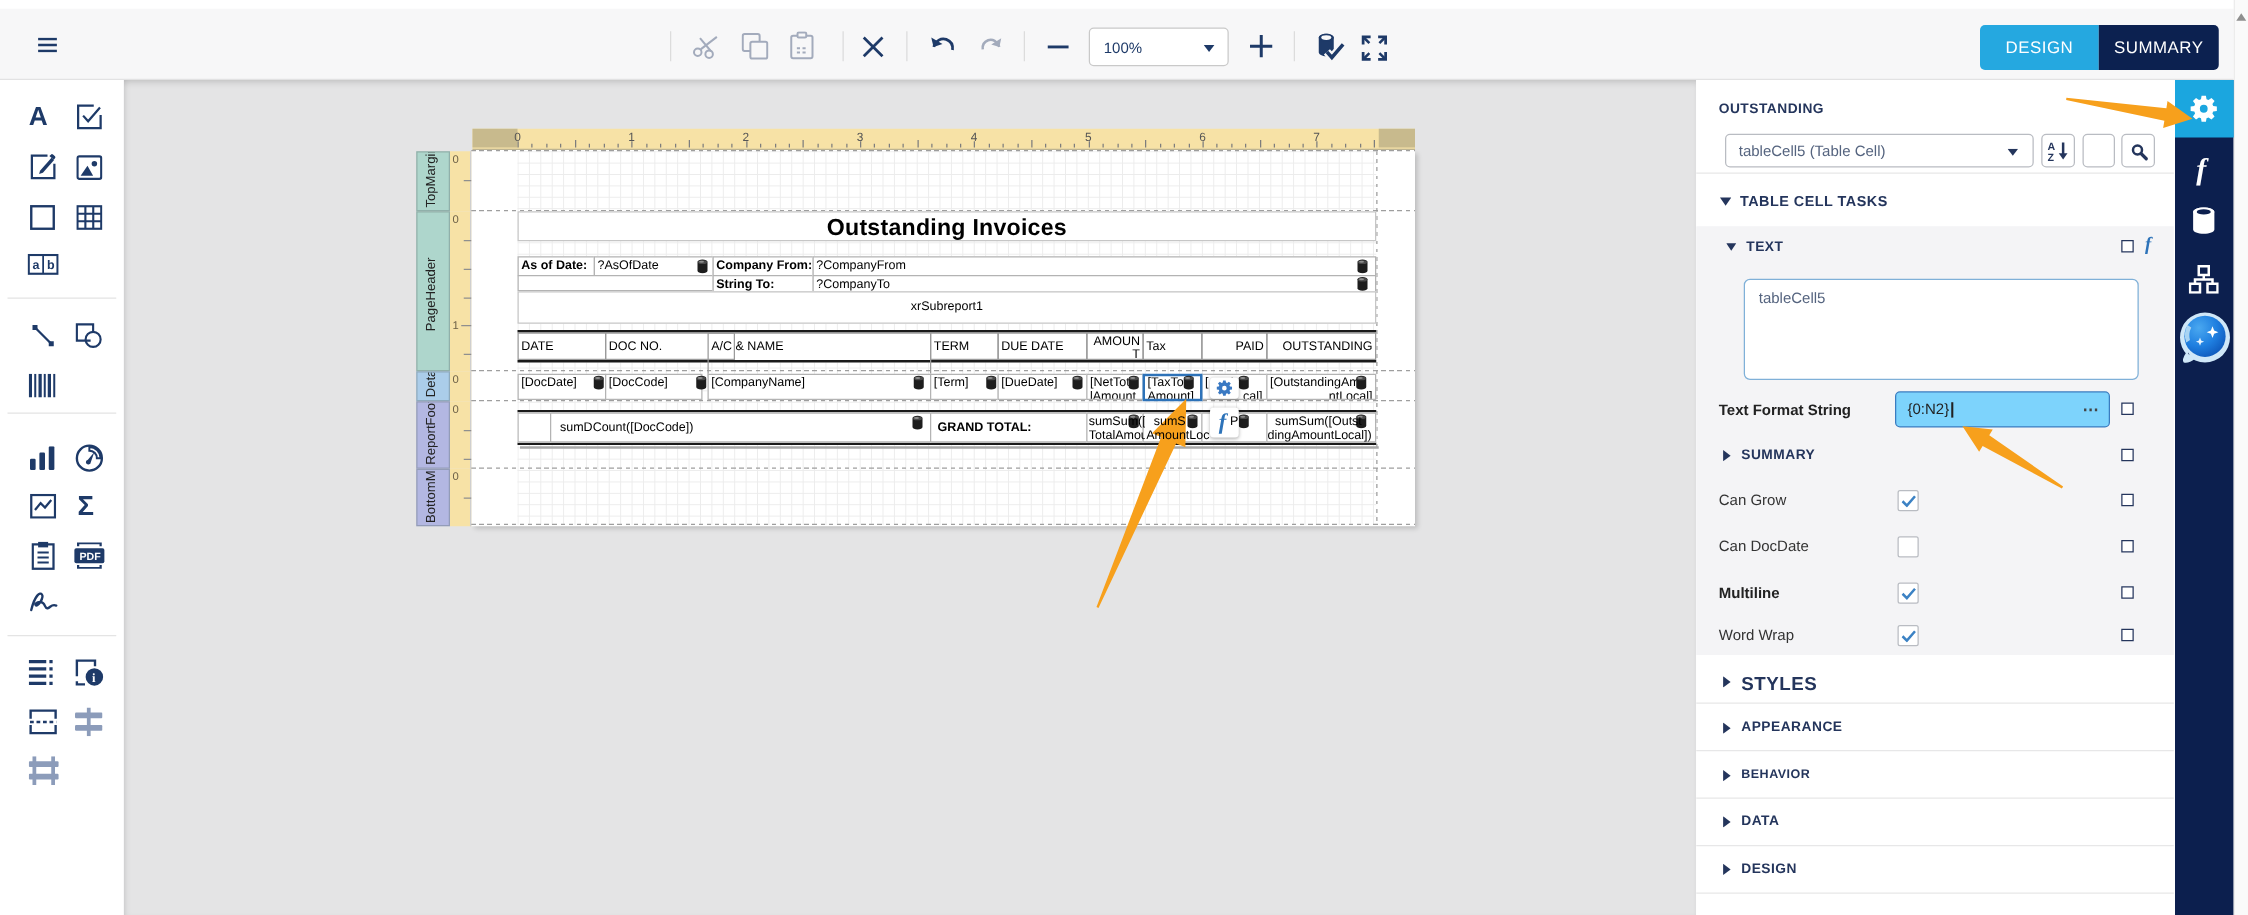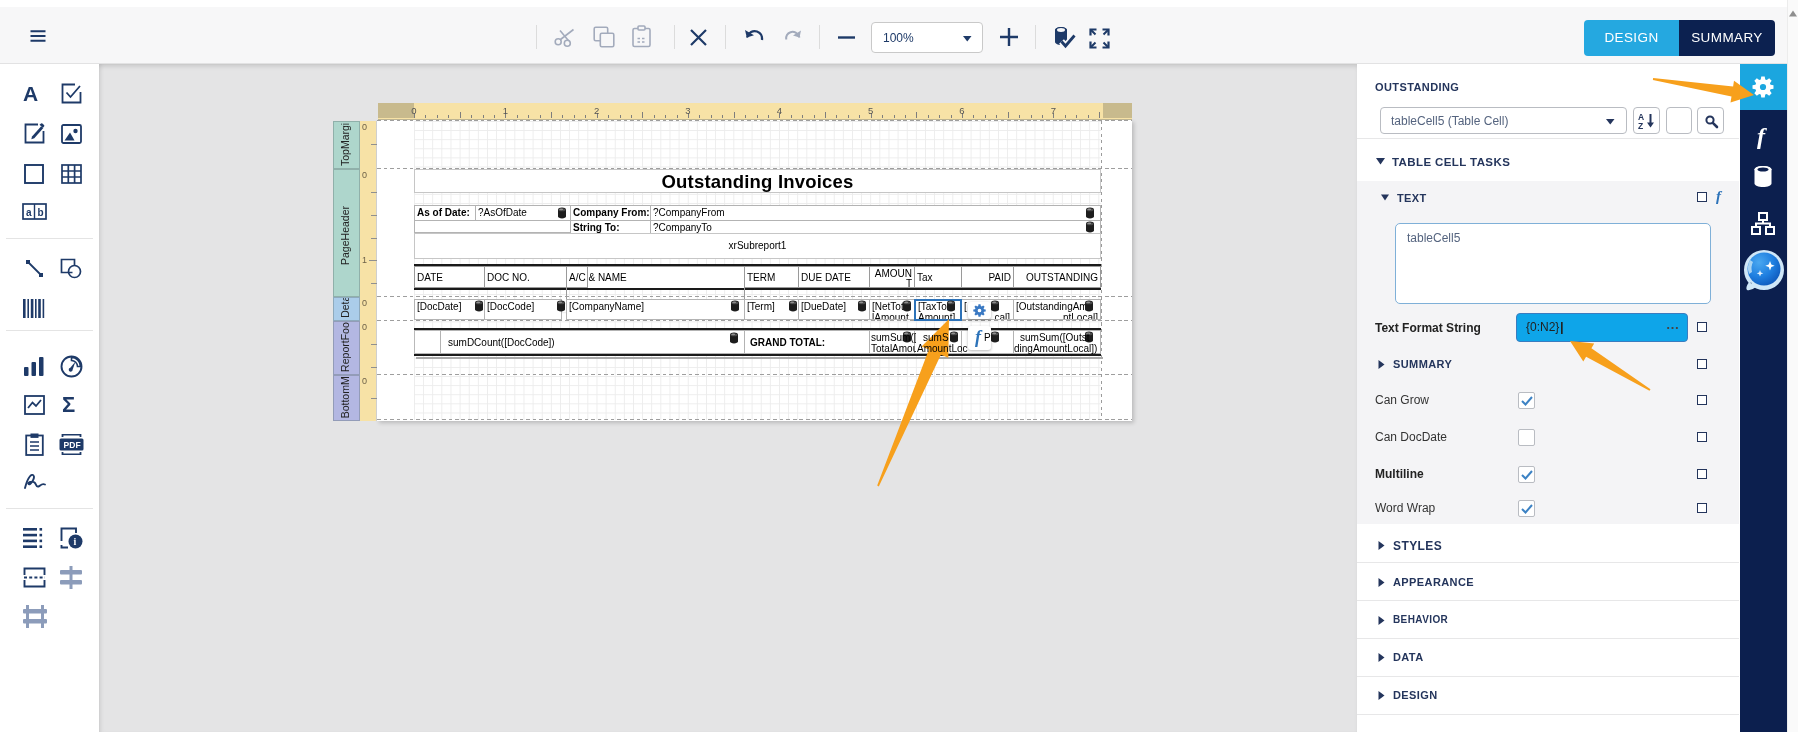--- a/index.html
+++ b/index.html
@@ -568,21 +568,21 @@
     </div>
 <div class="abs sechead" style="left:1397px;top:192px;font-size:11px">TEXT</div>
 <div class="cb10" style="left:1697px;top:192px"></div>
 <div class="abs fico" style="left:1716px;top:188px;font-size:15px">f</div>
 
 <div class="abs" style="left:1395px;top:223px;width:316px;height:81px;background:#fff;border:1px solid #7fb0d8;border-radius:5px">
 <span style="position:absolute;left:11px;top:7px;font-size:12px;color:#55647f">tableCell5</span>
     </div>
 
 <div class="abs plabel bold" style="left:1375px;top:321px;color:#222">Text Format String</div>
-<div class="abs" style="left:1516px;top:313px;width:172px;height:29px;background:#0ea5e9;border:1.5px solid #3a7cc0;border-radius:4px">
+<div class="abs" style="left:1516px;top:313px;width:172px;height:29px;background:#7dd3fc;border:1.5px solid #3a7cc0;border-radius:4px">
 <span style="position:absolute;left:9px;top:6px;font-size:12px;color:#222">{0:N2}</span>
 <span style="position:absolute;left:43px;top:5px;font-size:13px;color:#222;font-weight:bold">|</span>
 <span style="position:absolute;right:8px;top:6px;font-size:13px;color:#444;font-weight:bold">⋯</span>
     </div>
 <div class="cb10" style="left:1697px;top:322px"></div>
 
 <div class="abs" style="left:1378px;top:360px">
       <svg width="7" height="9">
         <path d="M.5 0 L6.5 4.5 L.5 9 Z" fill="#24355c"></path>
       </svg>
@@ -613,21 +613,21 @@
         <path d="M1 5 L4.5 8.5 L11 1" stroke="#3c82c4" stroke-width="2" fill="none"></path>
       </svg>
     </div>
 <div class="cb10" style="left:1697px;top:503px"></div>
 
 <div class="abs" style="left:1378px;top:541px">
       <svg width="7" height="9">
         <path d="M.5 0 L6.5 4.5 L.5 9 Z" fill="#24355c"></path>
       </svg>
     </div>
-<div class="abs sechead" style="left:1393px;top:539px;font-size:12px">STYLES</div>
+<div class="abs sechead" style="left:1393px;top:539px;font-size:15px">STYLES</div>
 <div class="hline" style="top:562px"></div>
 <div class="abs" style="left:1378px;top:578px">
       <svg width="7" height="9">
         <path d="M.5 0 L6.5 4.5 L.5 9 Z" fill="#24355c"></path>
       </svg>
     </div>
 <div class="abs sechead" style="left:1393px;top:576px;font-size:11px">APPEARANCE</div>
 <div class="hline" style="top:600px"></div>
 <div class="abs" style="left:1378px;top:616px">
       <svg width="7" height="9">

